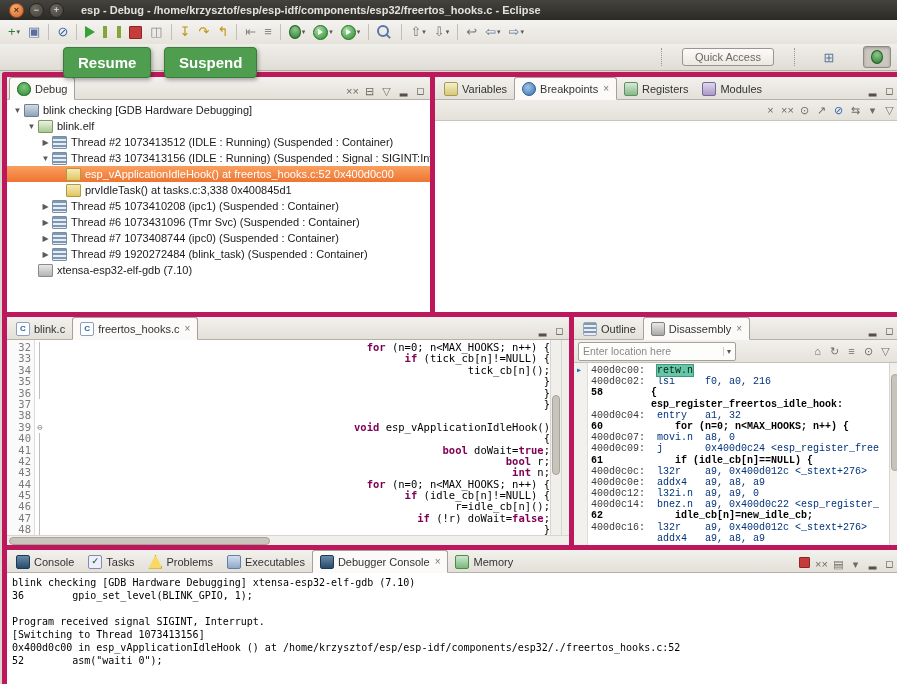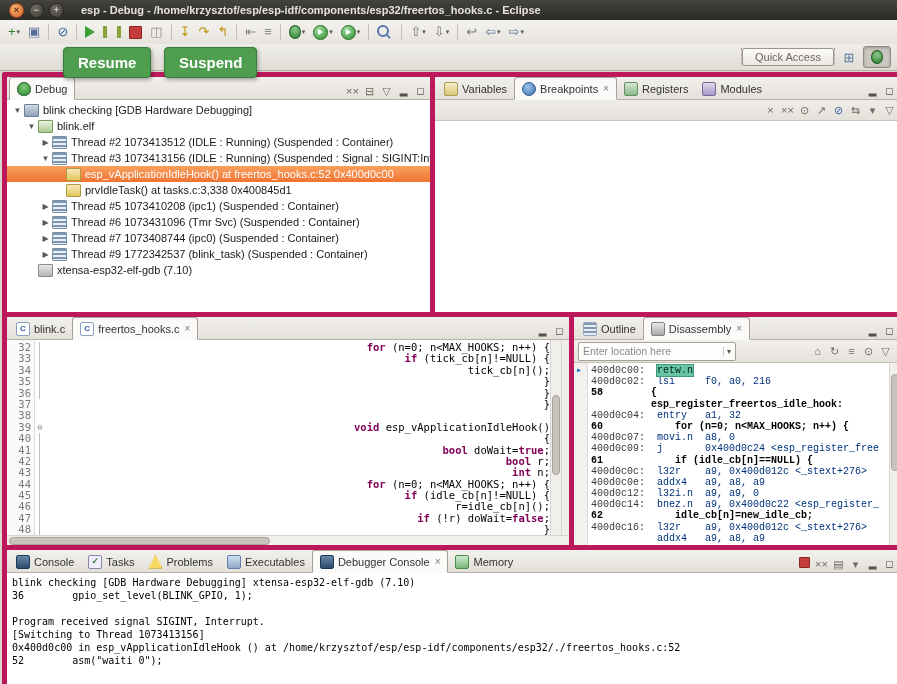--- a/index.html
+++ b/index.html
@@ -20,21 +20,21 @@
   
   .toolbar{position:absolute;top:20px;left:0;right:0;height:24px;
     background:linear-gradient(#f5f3f0,#e6e3dc);border-bottom:1px solid #ccc8c0;
     display:flex;align-items:center;padding:0 4px;}
   .tb-btn{display:inline-flex;align-items:center;height:20px;padding:0 3px;margin:0 1px;border-radius:2px;}
   .tb-glyph{font-size:13px;line-height:16px;}
   .tb-dd{font-size:7px;color:#555;margin-left:1px;}
   .tb-sep{width:1px;height:16px;background:#c3bfb7;margin:0 4px;}
   .toolbar2{position:absolute;top:44px;left:0;right:0;height:26px;
     background:linear-gradient(#f0eeea,#e0ddd6);border-bottom:1px solid #b3afa7;
-    display:flex;align-items:center;justify-content:flex-end;gap:0;padding:0 6px;}
+    display:flex;align-items:center;justify-content:flex-end;gap:20px;padding:0 6px;}
   .tb-handle{border-left:1px dotted #9a968e;height:18px;}
   .quick-access{border:1px solid #9a968e;border-radius:3px;background:linear-gradient(#fcfbf9,#ebe8e2);
     color:#6c6961;font-size:11px;padding:2px 12px;}
   .persp{width:26px;height:20px;display:flex;align-items:center;justify-content:center;border:1px solid transparent;border-radius:3px;}
   .persp .pg{font-size:13px;color:#55779c;}
   .persp.active{background:#cbc7c0;border-color:#8f8a82;box-shadow:inset 0 1px 3px rgba(0,0,0,.25);}
 
   
   .shape-play{width:0;height:0;border-left:10px solid #37a037;border-top:6px solid transparent;border-bottom:6px solid transparent;display:inline-block;}
   .shape-pause{display:inline-block;width:10px;height:12px;border-left:4px solid #85a53c;border-right:4px solid #85a53c;}
@@ -311,21 +311,21 @@
           <span class="tlbl">Thread #6 1073431096 (Tmr Svc) (Suspended : Container)</span>
         </div>
         <div class="trow" style="padding-left: 32px;">
           <span class="tw">▶</span>
           <span class="nico thread"></span>
           <span class="tlbl">Thread #7 1073408744 (ipc0) (Suspended : Container)</span>
         </div>
         <div class="trow" style="padding-left: 32px;">
           <span class="tw">▶</span>
           <span class="nico thread"></span>
-          <span class="tlbl">Thread #9 1772342537 (blink_task) (Suspended : Container)</span>
+          <span class="tlbl">Thread #9 1920272484 (blink_task) (Suspended : Container)</span>
         </div>
         <div class="trow" style="padding-left: 18px;">
           <span class="tw"></span>
           <span class="nico gdb"></span>
           <span class="tlbl">xtensa-esp32-elf-gdb (7.10)</span>
         </div>
       </div>
   </div>
 
   <div class="panel p-right">

